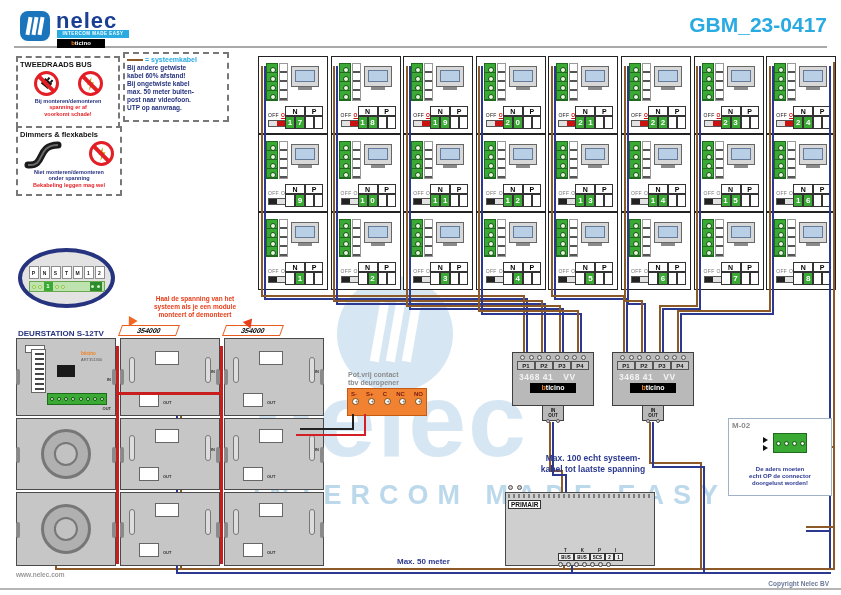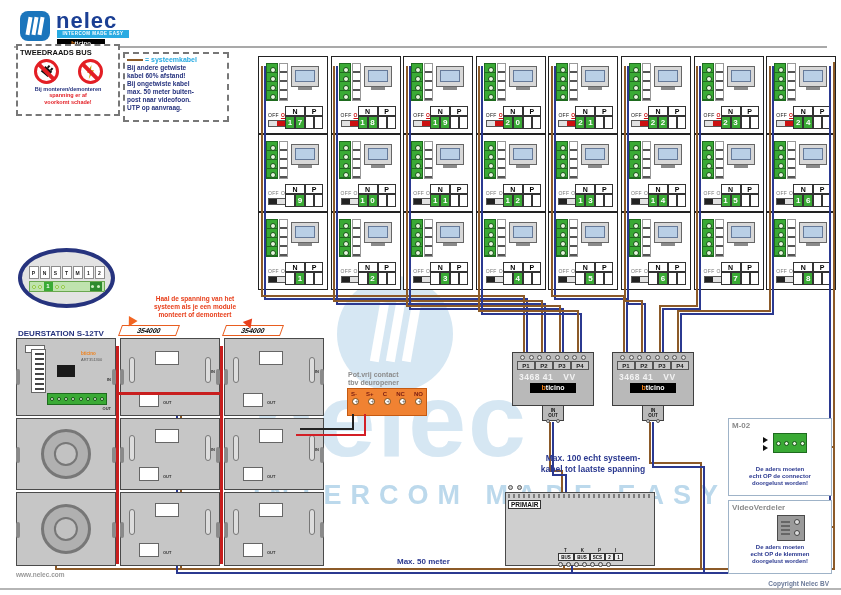--- a/index.html
+++ b/index.html
@@ -26,21 +26,21 @@
   .brand-word{position:absolute;left:56px;top:8px;font-size:22px;font-weight:bold;color:#1b3f94;letter-spacing:1px;z-index:6}
   .brand-strip{position:absolute;left:57px;top:30px;width:72px;height:8px;background:var(--accent);color:#fff;font-size:4.5px;font-weight:bold;text-align:center;line-height:8px;letter-spacing:.5px;z-index:6}
   .brand-bt{position:absolute;left:57px;top:39px;width:48px;height:9px;background:#000;color:#fff;font-size:6px;font-weight:bold;text-align:center;line-height:9px;z-index:6}
   .brand-bt b{color:var(--bticino-orange)}
   .doc-title{position:absolute;right:14px;top:13px;font-size:21px;font-weight:bold;color:var(--accent);z-index:6}
   .hr-top{position:absolute;left:14px;top:46px;width:813px;height:2px;background:#a9a9a9;z-index:2}
   .hr-bottom{position:absolute;left:0;top:588px;width:841px;height:2px;background:#b5b5b5;z-index:2}
 
   
   .notebox{position:absolute;border:2px dashed #777;background:#fff;z-index:6;padding:2px}
-  .nb1{left:16px;top:44px;width:104px;height:72px}
+  .nb1{left:16px;top:56px;width:104px;height:72px}
   .nb2{left:123px;top:52px;width:106px;height:70px}
   .nb3{left:16px;top:126px;width:106px;height:70px}
   .nb-title{font-size:7.5px;font-weight:bold;color:#111}
   .nb-row{display:flex;justify-content:space-around;margin:2px 4px}
   .nosign{position:relative;width:25px;height:25px;border:3px solid var(--red);border-radius:50%;background:#fff}
   .nosign:after{content:"";position:absolute;left:-2px;top:8px;width:23px;height:4px;background:var(--red);transform:rotate(45deg)}
   .plug{position:absolute;left:5px;top:6px;width:9px;height:7px;background:#111;transform:rotate(40deg)}
   .plug:before{content:"";position:absolute;left:2px;top:-3px;width:2px;height:3px;background:#111;box-shadow:4px 0 #111}
   .bolt{position:absolute;left:5px;top:3px;width:10px;height:14px;background:#c8a000;clip-path:polygon(60% 0,15% 55%,45% 55%,33% 100%,85% 38%,55% 38%)}
   .nb-cap{font-size:5.5px;font-weight:bold;text-align:center;line-height:1.15}
@@ -193,20 +193,21 @@
   <div class="wm wm-tag">INTERCOM MADE EASY</div>
 
   <div class="logo-badge">
       <i></i>
       <i></i>
       <i></i>
     </div>
   <div class="brand-word">nelec</div>
   <div class="brand-strip">INTERCOM MADE EASY</div>
   <div class="brand-bt"><b>b</b><span>ticino</span></div>
+  <div class="doc-title">GBM_23-0417</div>
   <div class="hr-top"></div>
   <div class="hr-bottom"></div>
 
   <div class="notebox nb1">
     <div class="nb-title">TWEEDRAADS BUS</div>
     <div class="nb-row">
       <div class="nosign">
           <div class="plug"></div>
         </div>
       <div class="nosign">
@@ -226,20 +227,35 @@
     <div class="body">
       <div>Bij andere getwiste</div>
       <div>kabel 60% afstand!</div>
       <div>Bij ongetwiste kabel</div>
       <div>max. 50 meter buiten-</div>
       <div>post naar videofoon.</div>
       <div>UTP op aanvraag.</div>
     </div>
   </div>
 
+  <div class="notebox nb3">
+    <div class="nb-title">Dimmers &amp; flexkabels</div>
+    <div class="cableart">
+      <svg width="60" height="30">
+        <path d="M6 26 C 24 28 14 6 36 6" stroke="#1a1a1a" stroke-width="7" fill="none" stroke-linecap="round"></path>
+        <path d="M6 26 C 24 28 14 6 36 6" stroke="#6a6a6a" stroke-width="2" fill="none"></path>
+      </svg>
+      <div class="nosign">
+          <div class="bolt"></div>
+        </div>
+    </div>
+    <div class="nb-cap c-blue">Niet monteren/demonteren</div>
+    <div class="nb-cap c-blue">onder spanning</div>
+    <div class="nb-cap c-red">Bekabeling leggen mag wel</div>
+  </div>
 
   <div class="bubble">
     <div class="pinrow">
       <div class="pin">P</div>
       <div class="pin">N</div>
       <div class="pin">S</div>
       <div class="pin">T</div>
       <div class="pin">M</div>
       <div class="pin">1</div>
       <div class="pin">2</div>
@@ -1043,32 +1059,20 @@
       </div>
     <div class="gconn">
         <i></i>
         <i></i>
         <i></i>
         <i></i>
       </div>
     <div class="ib-text" style="margin-top:36px">
       <div>De aders moeten</div>
         <div>echt OP de connector</div>
-        <div>doorgelust worden!</div>
-    </div>
-  </div>
-  <div class="infobox ib2">
-    <div class="ib-title">VideoVerdeler</div>
-    <div class="vdev">
-        <i></i>
-        <i></i>
-      </div>
-    <div class="ib-text" style="margin-top:32px">
-      <div>De aders moeten</div>
-        <div>echt OP de klemmen</div>
         <div>doorgelust worden!</div>
     </div>
   </div>
 
   <div class="txt site">www.nelec.com</div>
   <div class="txt copyright">Copyright Nelec BV</div>
 
   <div id="wires">
       <div class="wire brown" style="left: 260.5px; top: 66px; width: 2px; height: 229px;"></div>
       <div class="wire blue" style="left: 263.5px; top: 66px; width: 2px; height: 232px;"></div>

